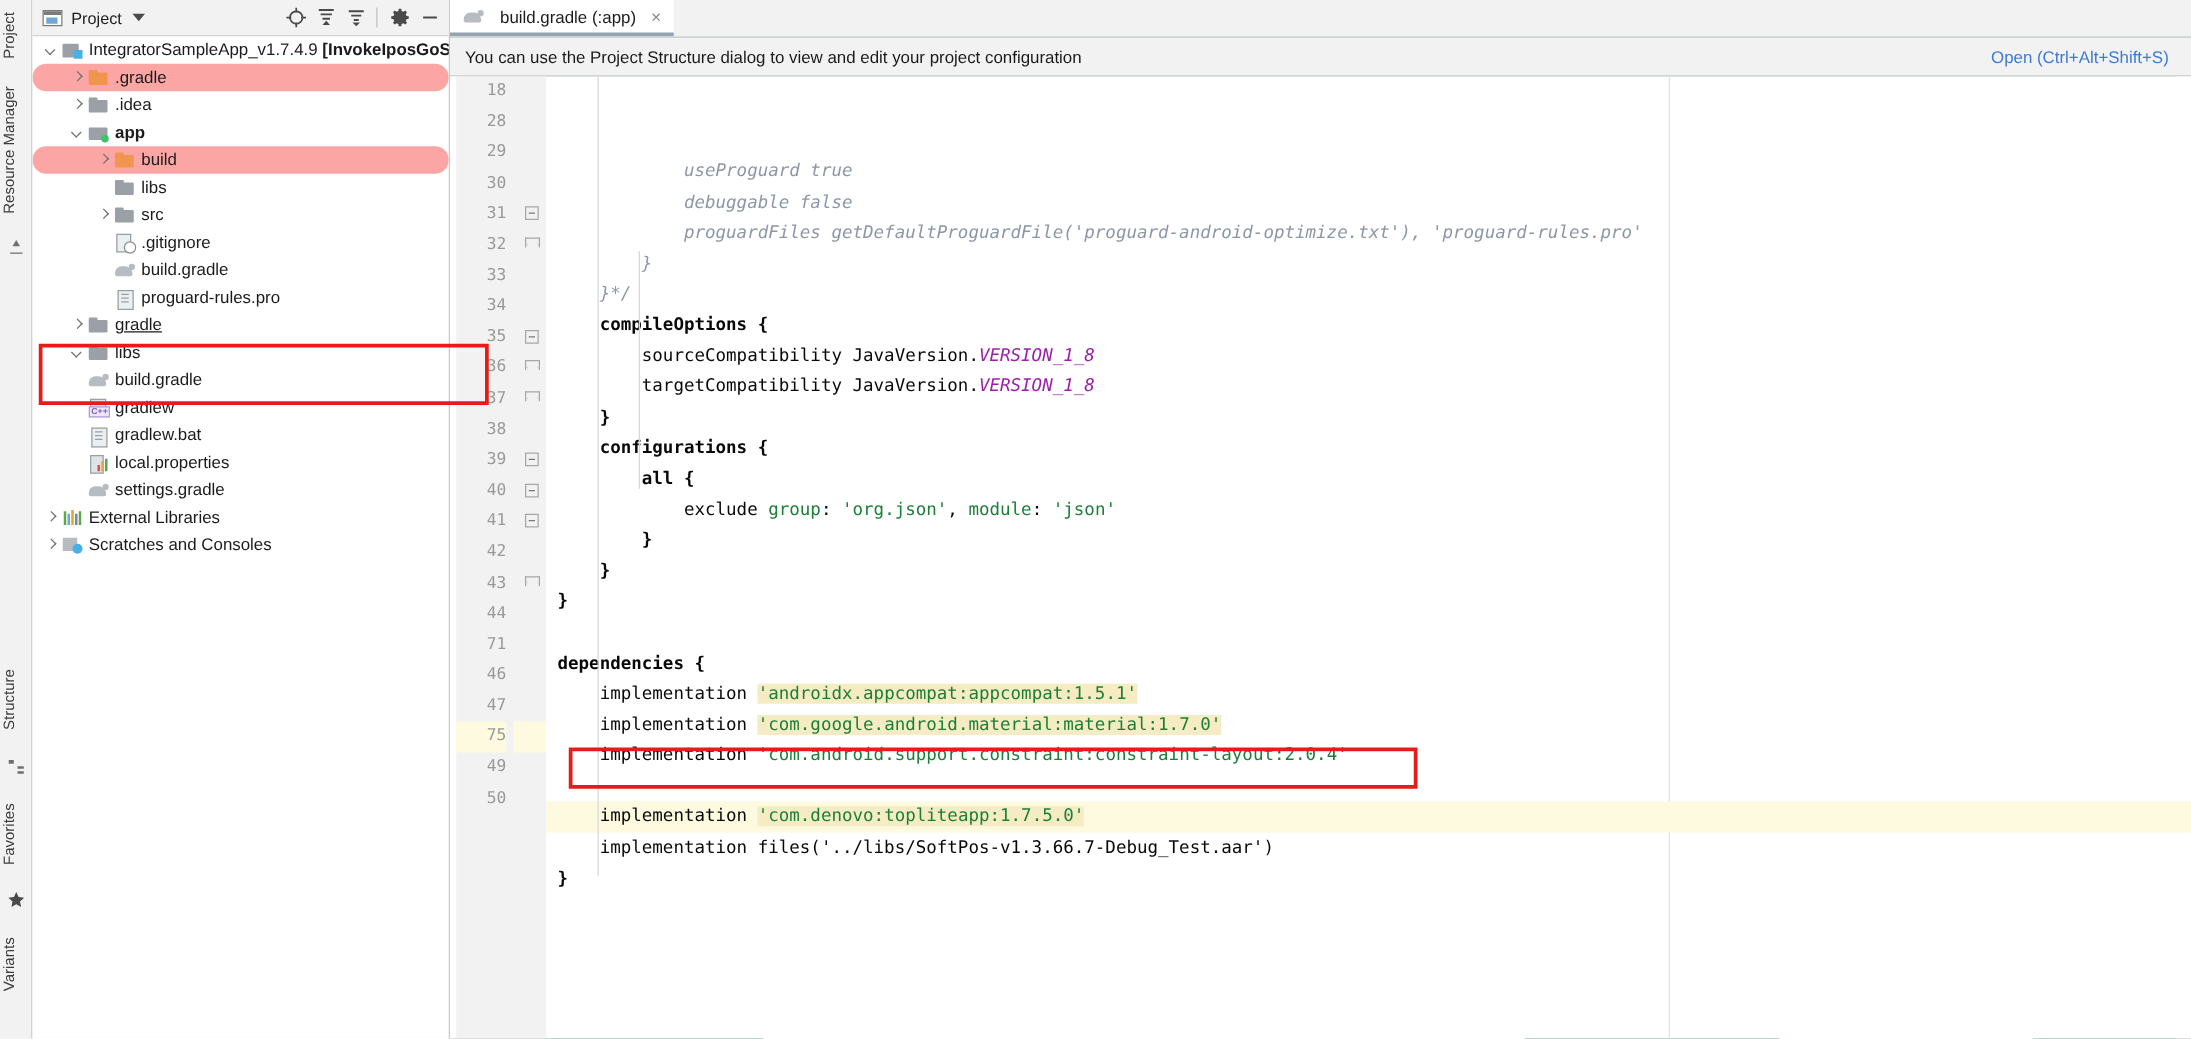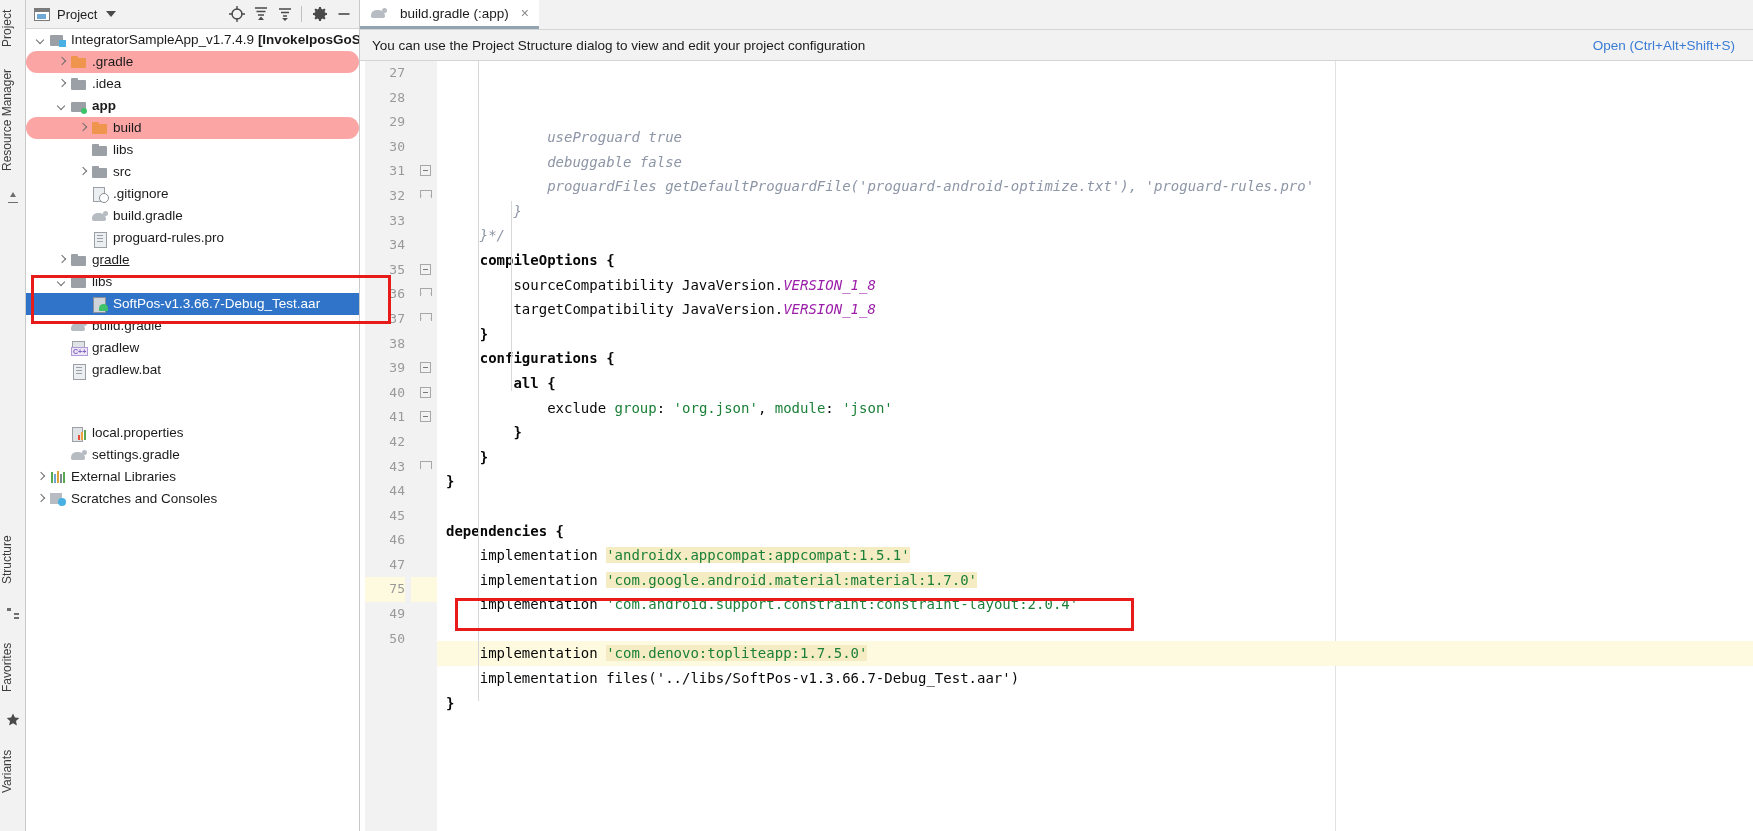--- a/index.html
+++ b/index.html
@@ -555,45 +555,38 @@
         <div class="node" style="padding-left: 29px; text-decoration: underline;">
           <span class="arrow right"></span>
           <span class="ico folder-grey"></span>
           <span class="label">gradle</span>
         </div>
         <div class="node" style="padding-left: 29px;">
           <span class="arrow down"></span>
           <span class="ico folder-grey"></span>
           <span class="label">libs</span>
         </div>
-        <div class="node selected" style="padding-left: 50px;">
-          <span class="arrow "></span>
-          <span class="ico aar">
-            <span class="droid"></span>
-          </span>
-          <span class="label">SoftPos-v1.3.66.7-Debug_Test.aar</span>
-        </div>
         <div class="node" style="padding-left: 29px;">
           <span class="arrow "></span>
           <span class="ico gradle"></span>
           <span class="label">build.gradle</span>
         </div>
         <div class="node" style="padding-left: 29px;">
           <span class="arrow "></span>
           <span class="ico cpp">
             <span class="cc">C++</span>
           </span>
           <span class="label">gradlew</span>
         </div>
         <div class="node" style="padding-left: 29px;">
           <span class="arrow "></span>
           <span class="ico file"></span>
           <span class="label">gradlew.bat</span>
         </div>
-        <div class="node" style="padding-left: 29px; margin-top: 41px;">
+        <div class="node" style="padding-left: 29px;">
           <span class="arrow "></span>
           <span class="ico props">
             <span class="bars">
               <i></i>
               <i></i>
               <i></i>
             </span>
           </span>
           <span class="label">local.properties</span>
         </div>
@@ -634,39 +627,39 @@
 
     <div class="notif">
       <span>You can use the Project Structure dialog to view and edit your project configuration</span>
       <span class="grow"></span>
       <span class="link">Open (Ctrl+Alt+Shift+S)</span>
     </div>
 
     <div class="code-wrap">
       <div class="gutter-left"></div>
       <div class="linenums" id="linenums">
-          <div class="ln">27</div>
+          <div class="ln">18</div>
           <div class="ln">28</div>
           <div class="ln">29</div>
           <div class="ln">30</div>
           <div class="ln">31</div>
           <div class="ln">32</div>
           <div class="ln">33</div>
           <div class="ln">34</div>
           <div class="ln">35</div>
           <div class="ln">36</div>
           <div class="ln">37</div>
           <div class="ln">38</div>
           <div class="ln">39</div>
           <div class="ln">40</div>
           <div class="ln">41</div>
           <div class="ln">42</div>
           <div class="ln">43</div>
           <div class="ln">44</div>
-          <div class="ln">45</div>
+          <div class="ln">71</div>
           <div class="ln">46</div>
           <div class="ln">47</div>
           <div class="ln hl">75</div>
           <div class="ln">49</div>
           <div class="ln">50</div>
         </div>
       <div class="foldcol" id="foldcol">
           <div class="ln" style="position: relative;"></div>
           <div class="ln" style="position: relative;"></div>
           <div class="ln" style="position: relative;"></div>

